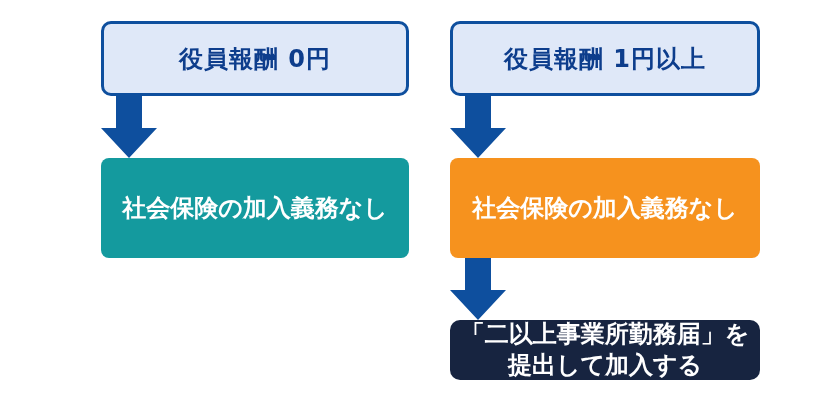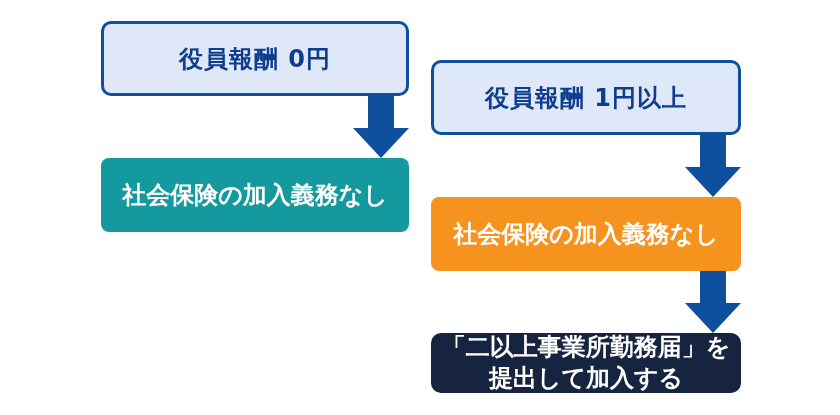--- a/index.html
+++ b/index.html
@@ -9,42 +9,42 @@
     font-family: "DejaVu Sans", "Liberation Sans", sans-serif;
     position: relative;
     overflow: hidden;
   }
   .canvas { position: absolute; inset: 0; }
   .col {
     position: absolute;
     top: 21px;
     display: flex;
     flex-direction: column;
-    align-items: flex-end;
+    align-items: flex-start;
   }
   .col-left  { left: 101px; width: 308px; }
-  .col-right { left: 431px; width: 310px; margin-top: 39px; }
+  .col-right { left: 450px; width: 310px; }
   .condition-box {
     width: 100%;
     height: 75px;
     background: #dfe8f8;
     border: 3px solid #0e4f9e;
     border-radius: 10px;
     display: flex;
     align-items: center;
     justify-content: center;
     font-size: 24px;
     font-weight: bold;
     color: #0d3d8c;
     letter-spacing: 1px;
   }
   .arrow { display: block; width: 56px; height: 62px; flex: 0 0 62px; }
   .result-box {
     width: 100%;
-    height: 74px;
+    height: 100px;
     border-radius: 8px;
     display: flex;
     align-items: center;
     justify-content: center;
     font-size: 24px;
     font-weight: bold;
     color: #ffffff;
   }
   .result-box.teal   { background: #149a9e; }
   .result-box.orange { background: #f6921e; }

